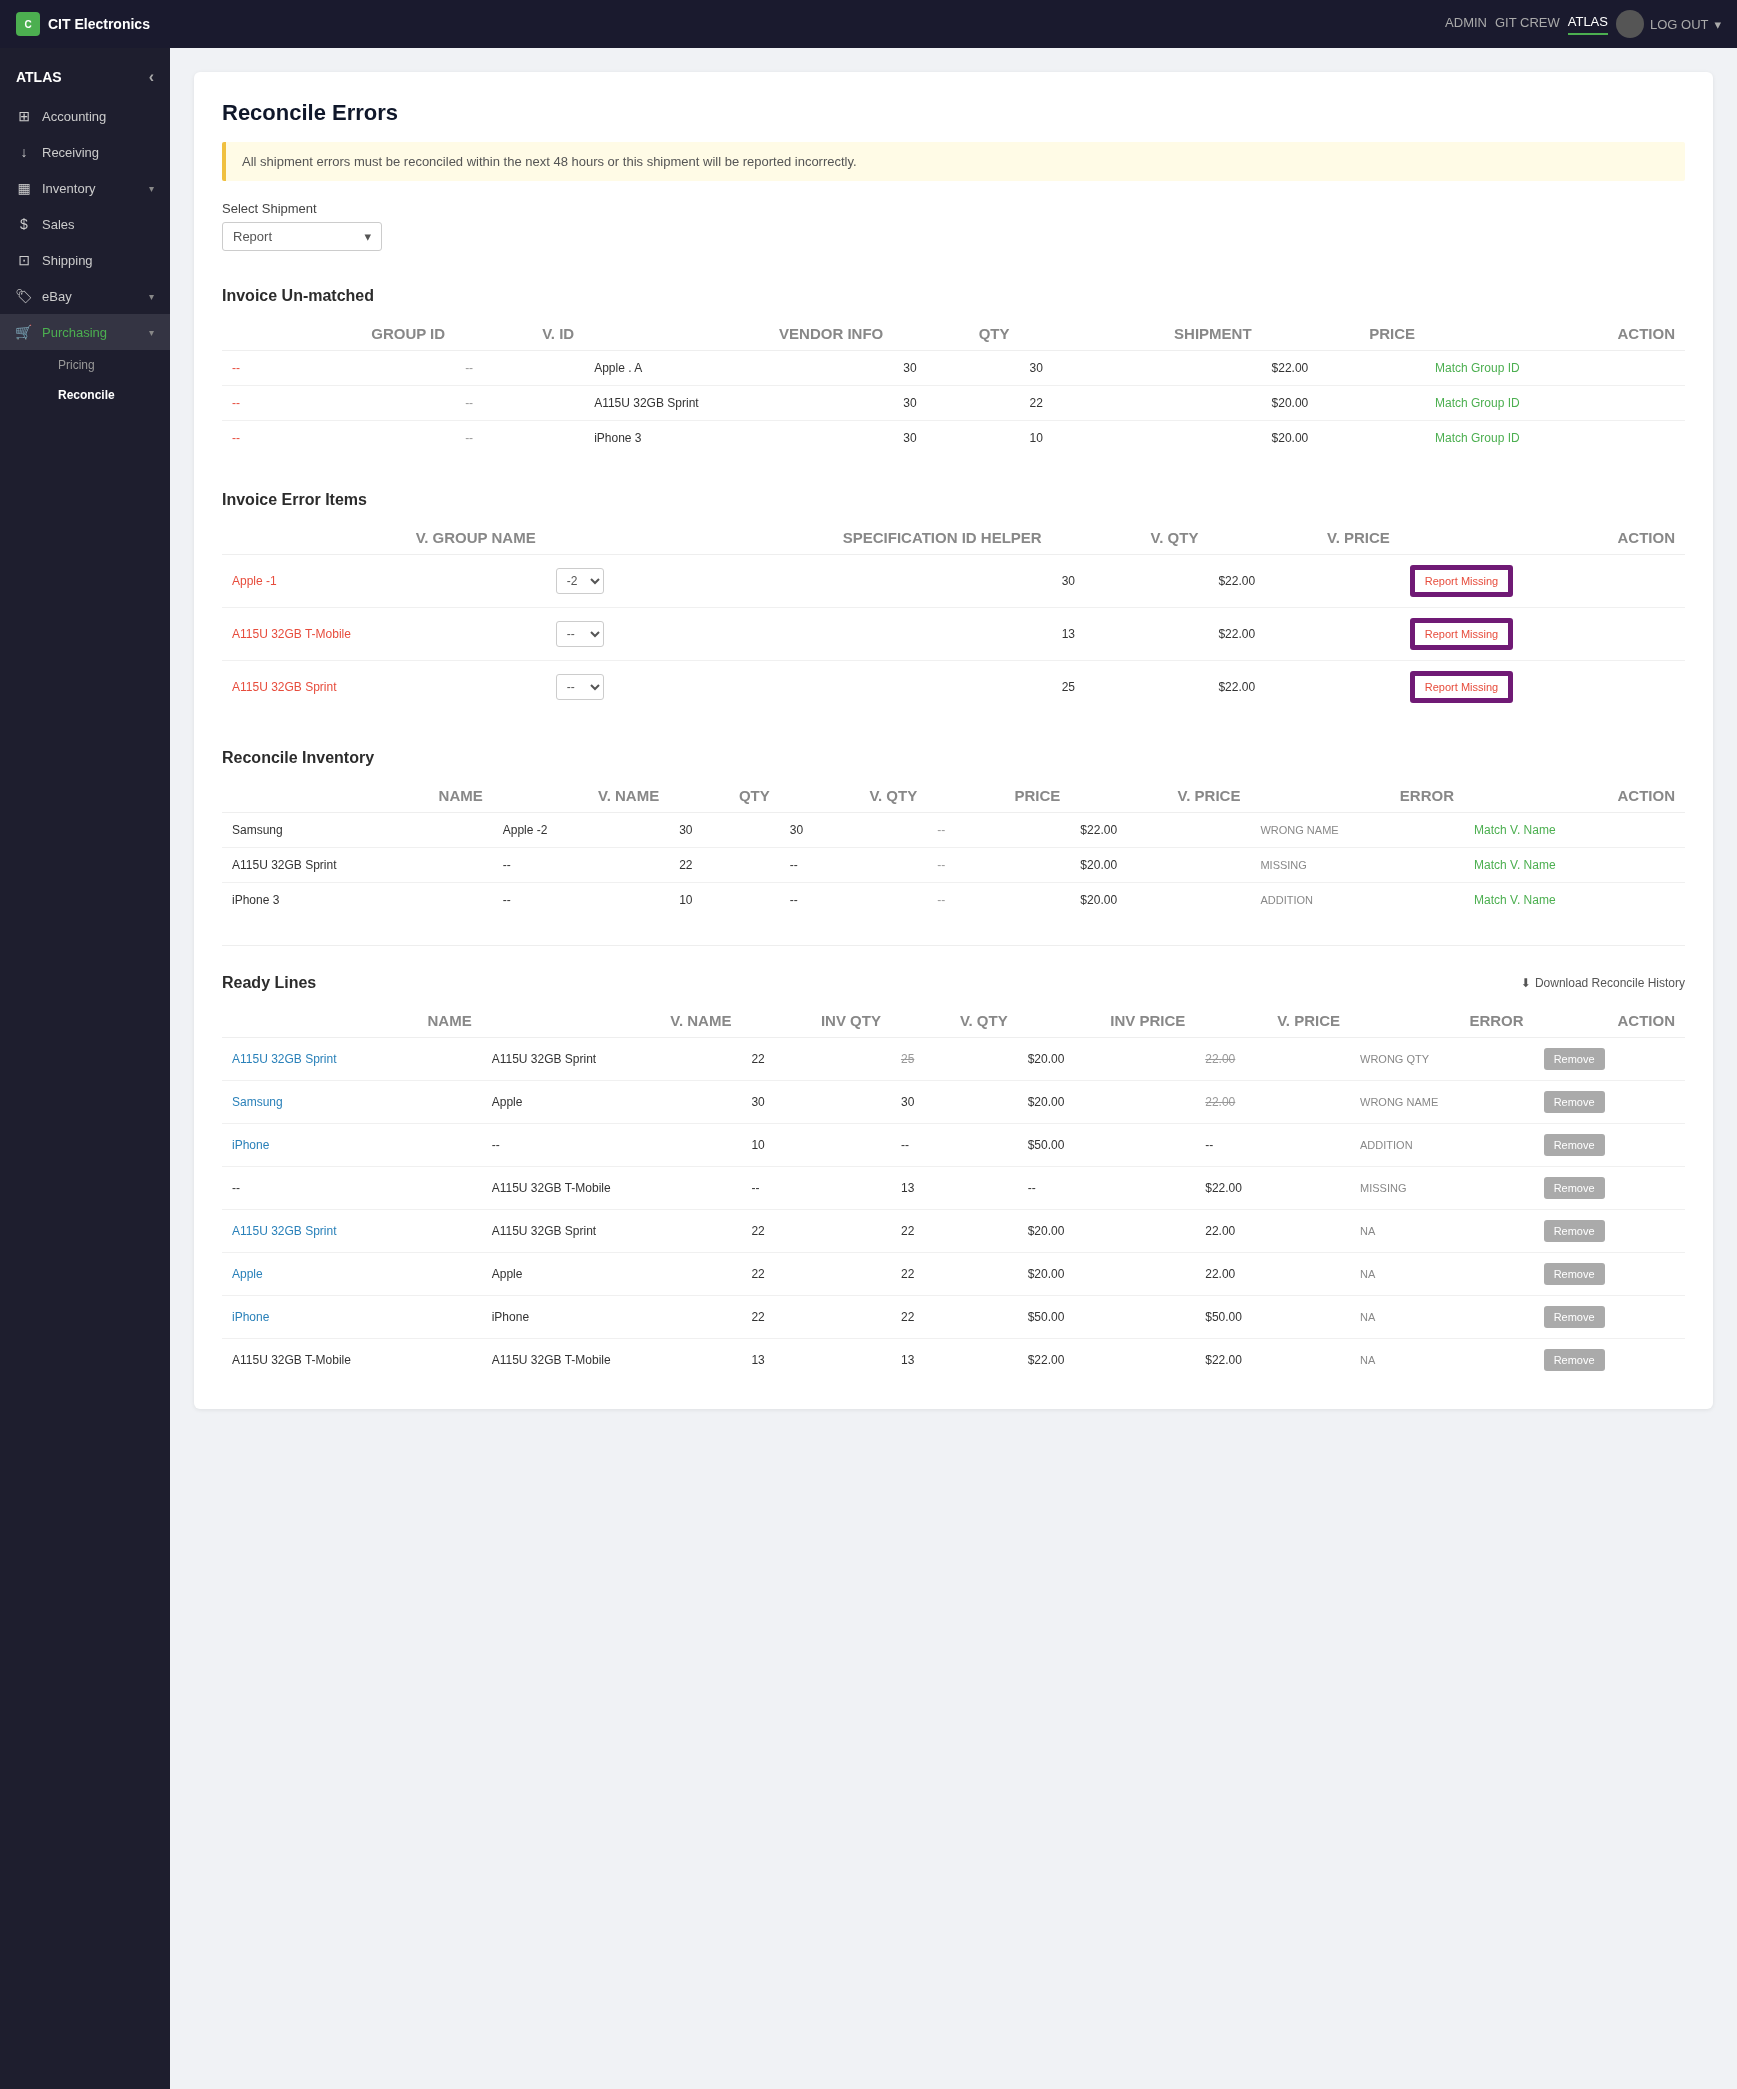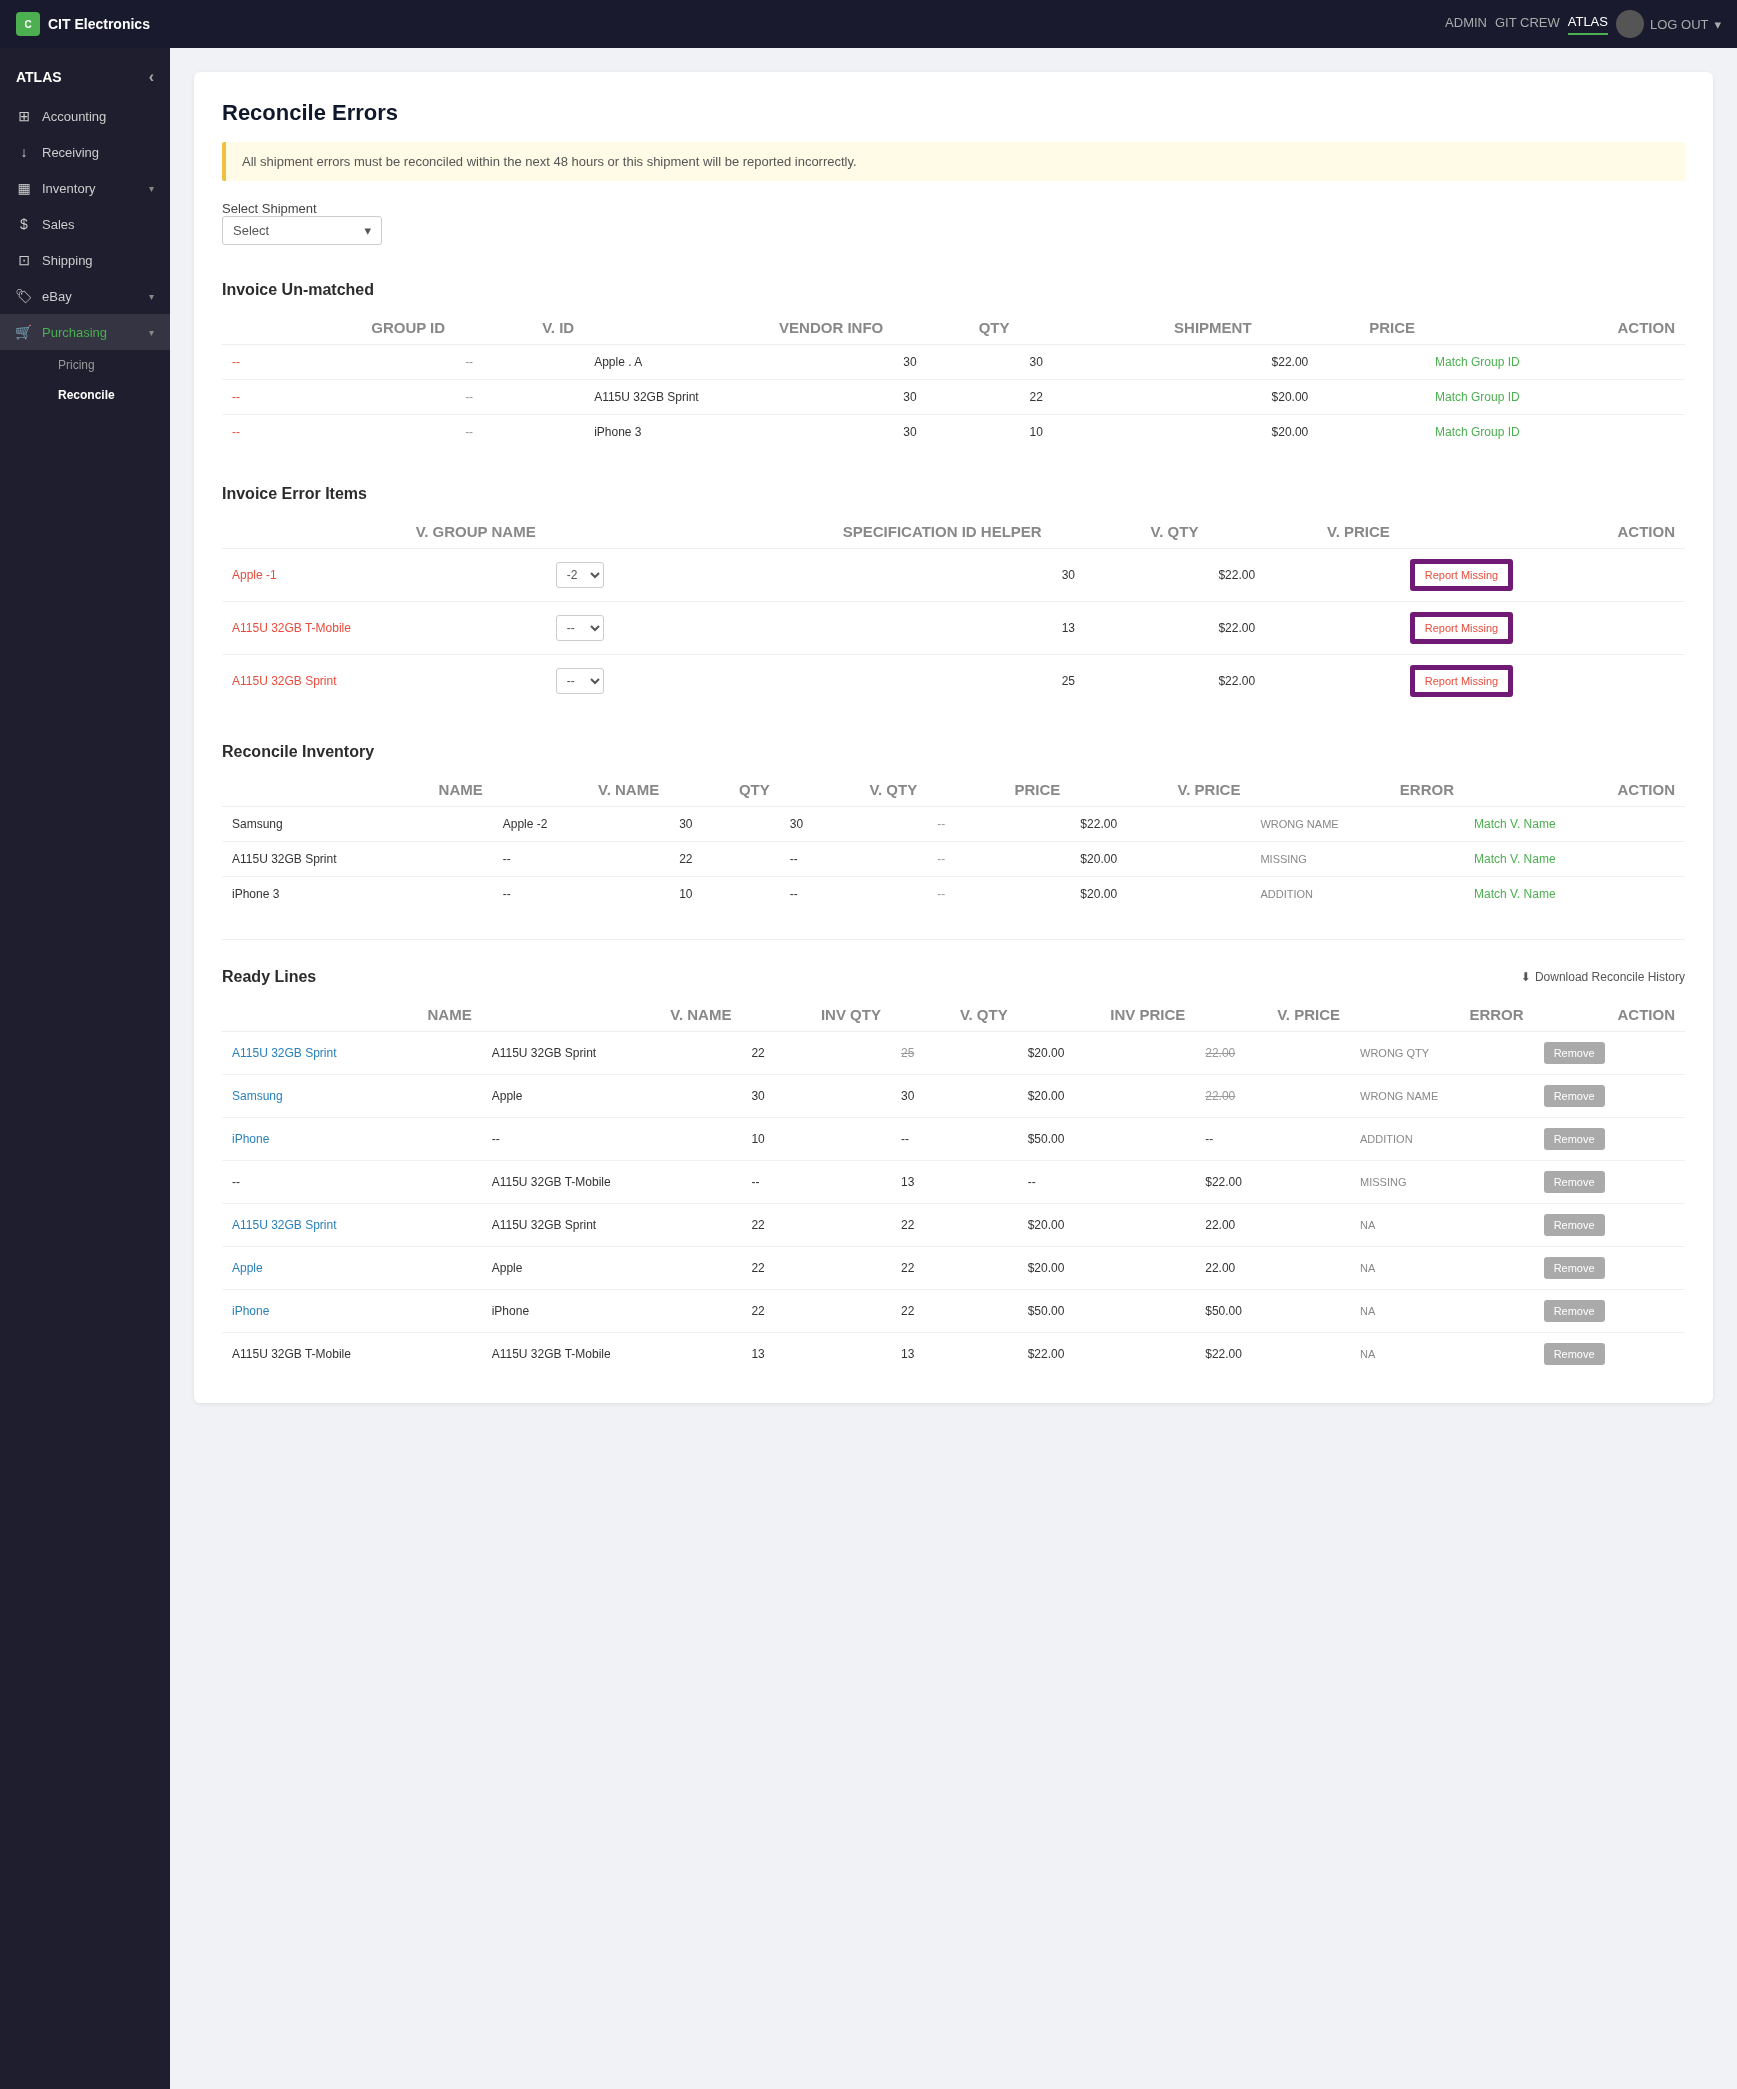--- a/index.html
+++ b/index.html
@@ -37,21 +37,21 @@
     .main-content { flex: 1; padding: 24px; overflow-y: auto; }
     .card { background: white; border-radius: 6px; padding: 28px; box-shadow: 0 1px 4px rgba(0,0,0,0.08); }
 
     
     .page-title { font-size: 22px; font-weight: 600; color: #0f172a; margin-bottom: 16px; }
 
     
     .alert-warning { background: #fffbe6; border-left: 4px solid #f0c040; padding: 12px 16px; margin-bottom: 20px; color: #555; font-size: 13px; border-radius: 2px; }
 
     
-    .select-shipment-label { font-size: 13px; color: #444; }
+    .select-shipment-label { font-size: 13px; color: #444; margin-bottom: 6px; }
     .select-input { border: 1px solid #ccc; border-radius: 3px; padding: 6px 10px; font-size: 13px; color: #555; background: white; width: 160px; cursor: pointer; display: flex; align-items: center; justify-content: space-between; }
 
     
     .section-title { font-size: 16px; font-weight: 600; color: #2c2c2c; margin: 36px 0 12px 0; }
 
     
     .data-table { width: 100%; border-collapse: collapse; font-size: 12px; }
     .data-table th { padding: 8px 10px; text-align: right; color: #888; font-weight: 600; font-size: 15px; text-transform: uppercase; border-bottom: 1px solid #eee; }
     .data-table td { padding: 10px 10px; border-bottom: 1px solid #f0f0f0; color: #333; vertical-align: middle; }
     .data-table tr:last-child td { border-bottom: none; }
@@ -154,21 +154,21 @@
 
       <h1 class="page-title">Reconcile Errors</h1>
 
       <div class="alert-warning">
         <span>All shipment errors must be reconciled within the next 48 hours or this shipment will be reported incorrectly.</span>
       </div>
 
       <div>
         <div class="select-shipment-label">Select Shipment</div>
         <div class="select-input">
-          <span>Select</span>
+          <span>Report</span>
           <span>▾</span>
         </div>
       </div>
 
       <div class="section-title">Invoice Un-matched</div>
       <table class="data-table">
         <thead>
           <tr>
             <th>GROUP ID</th>
             <th>V. ID</th>

